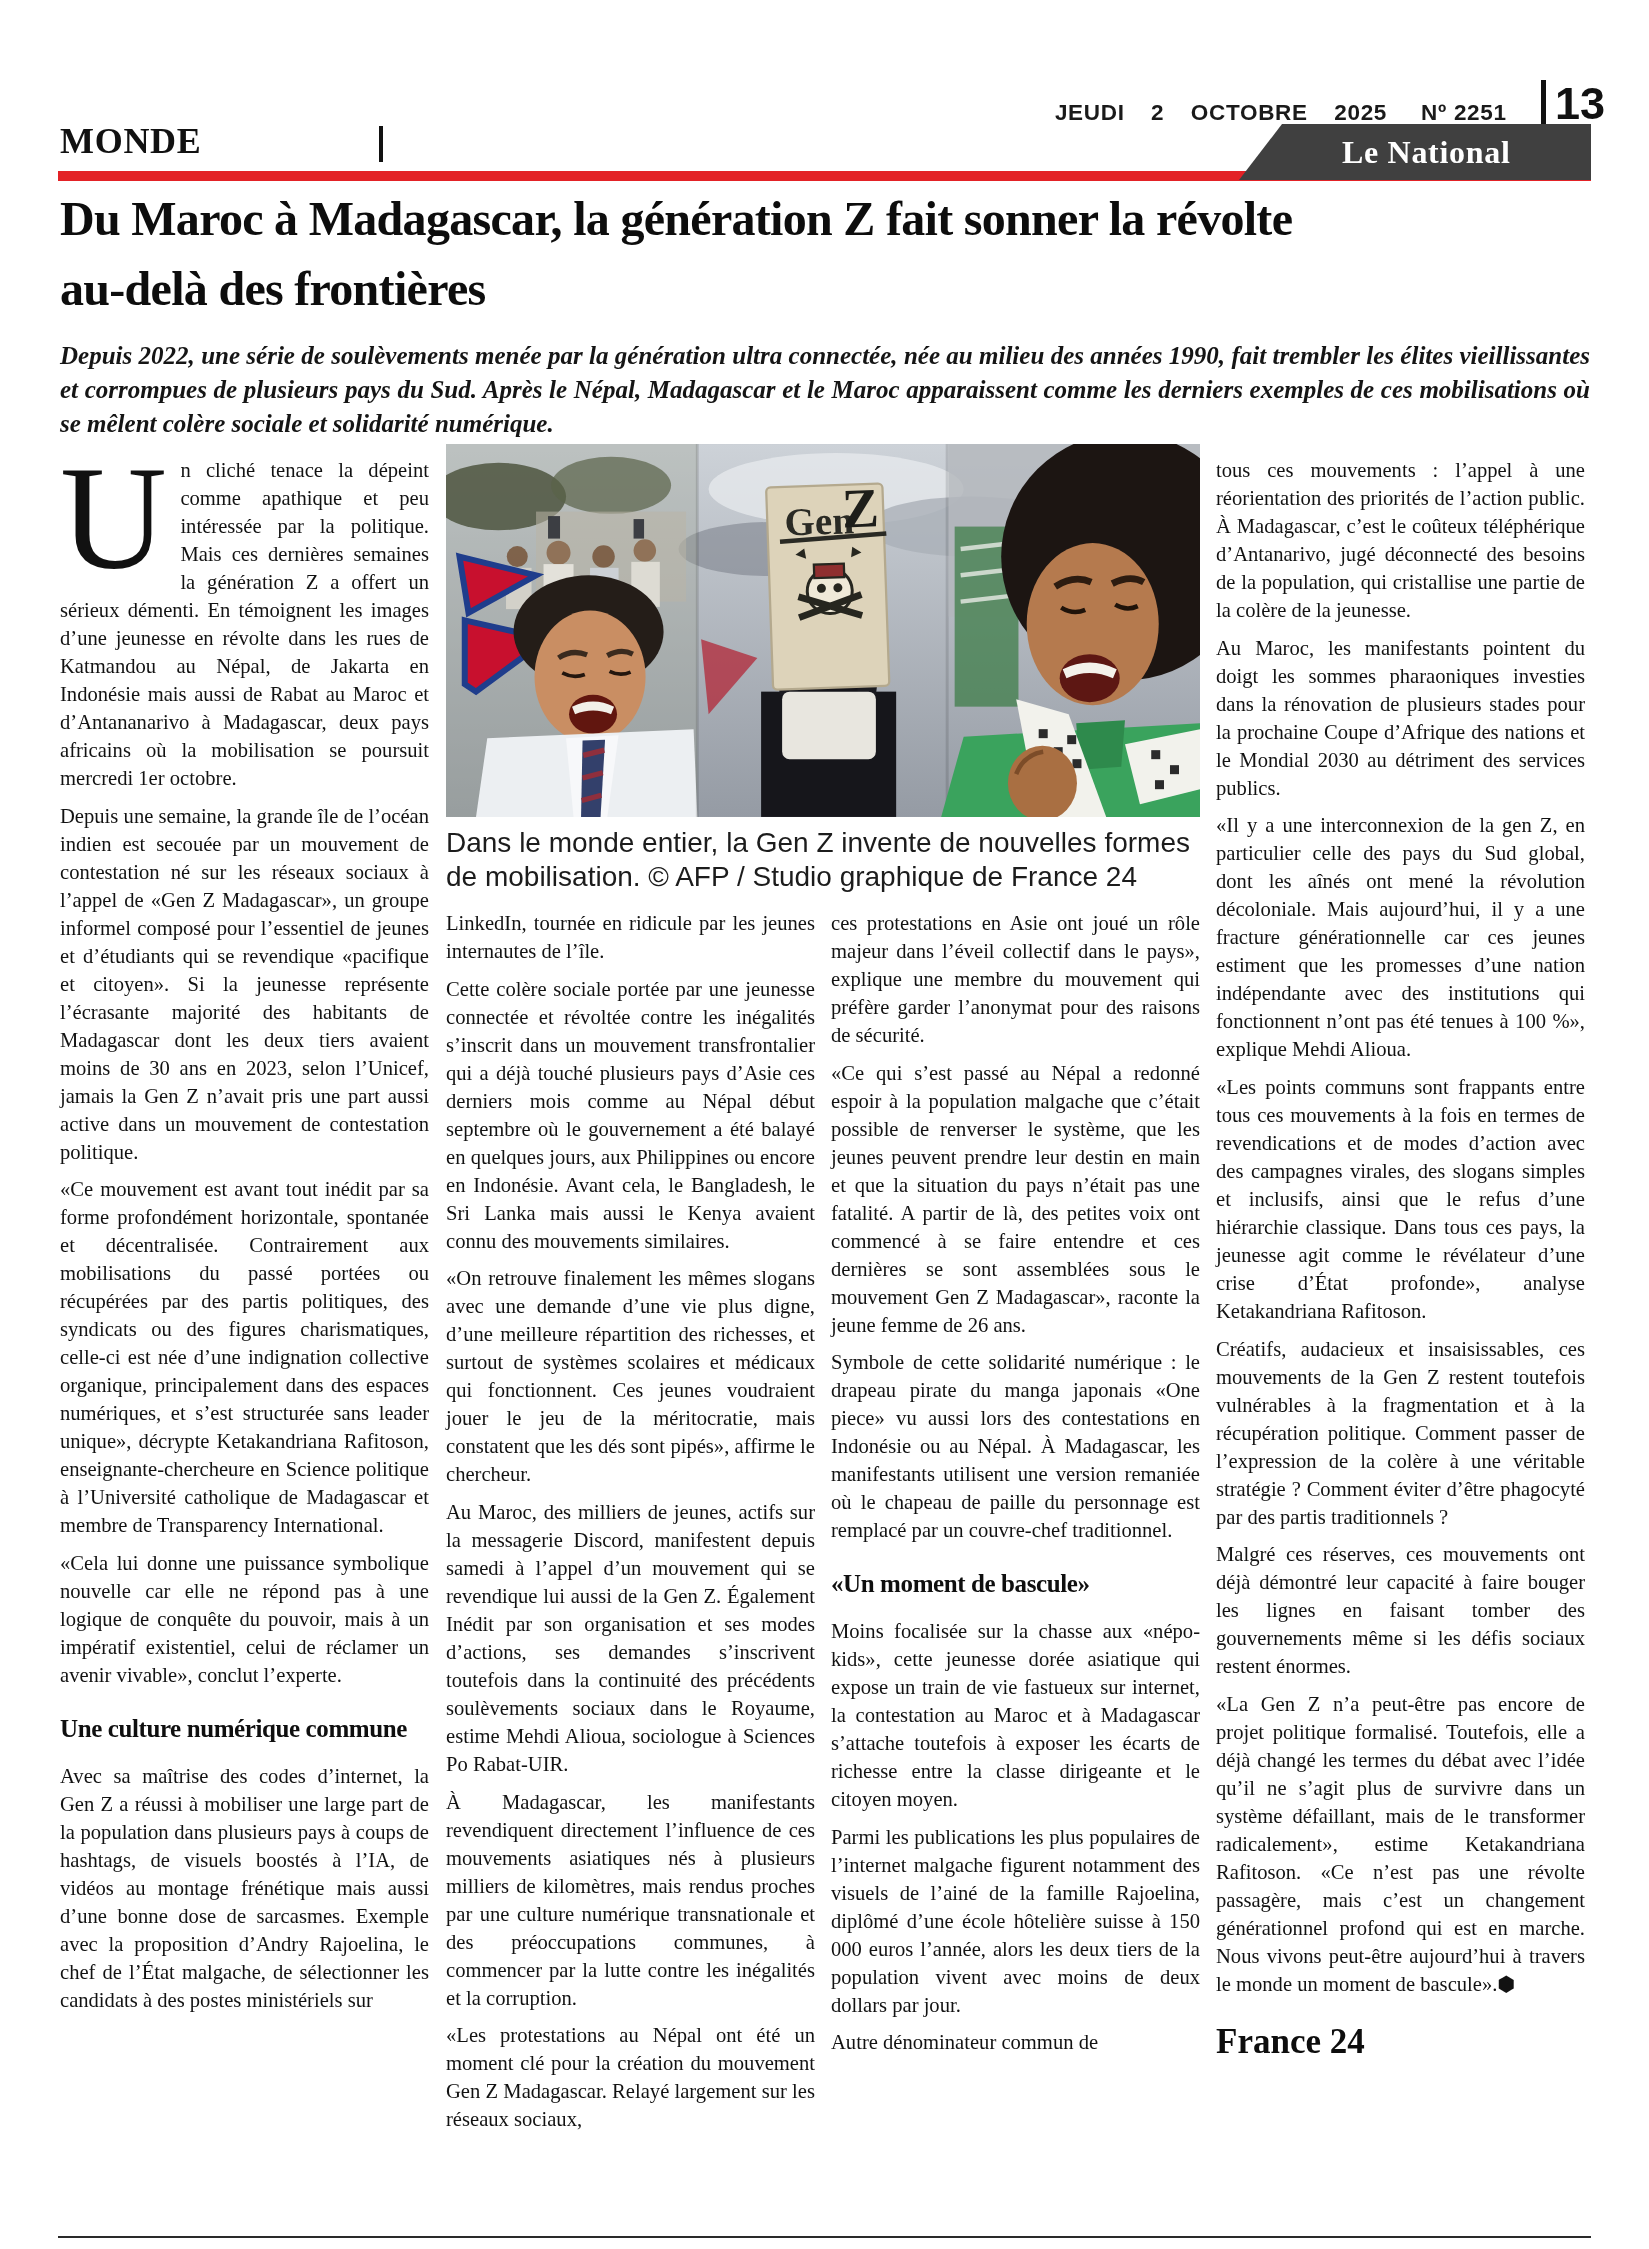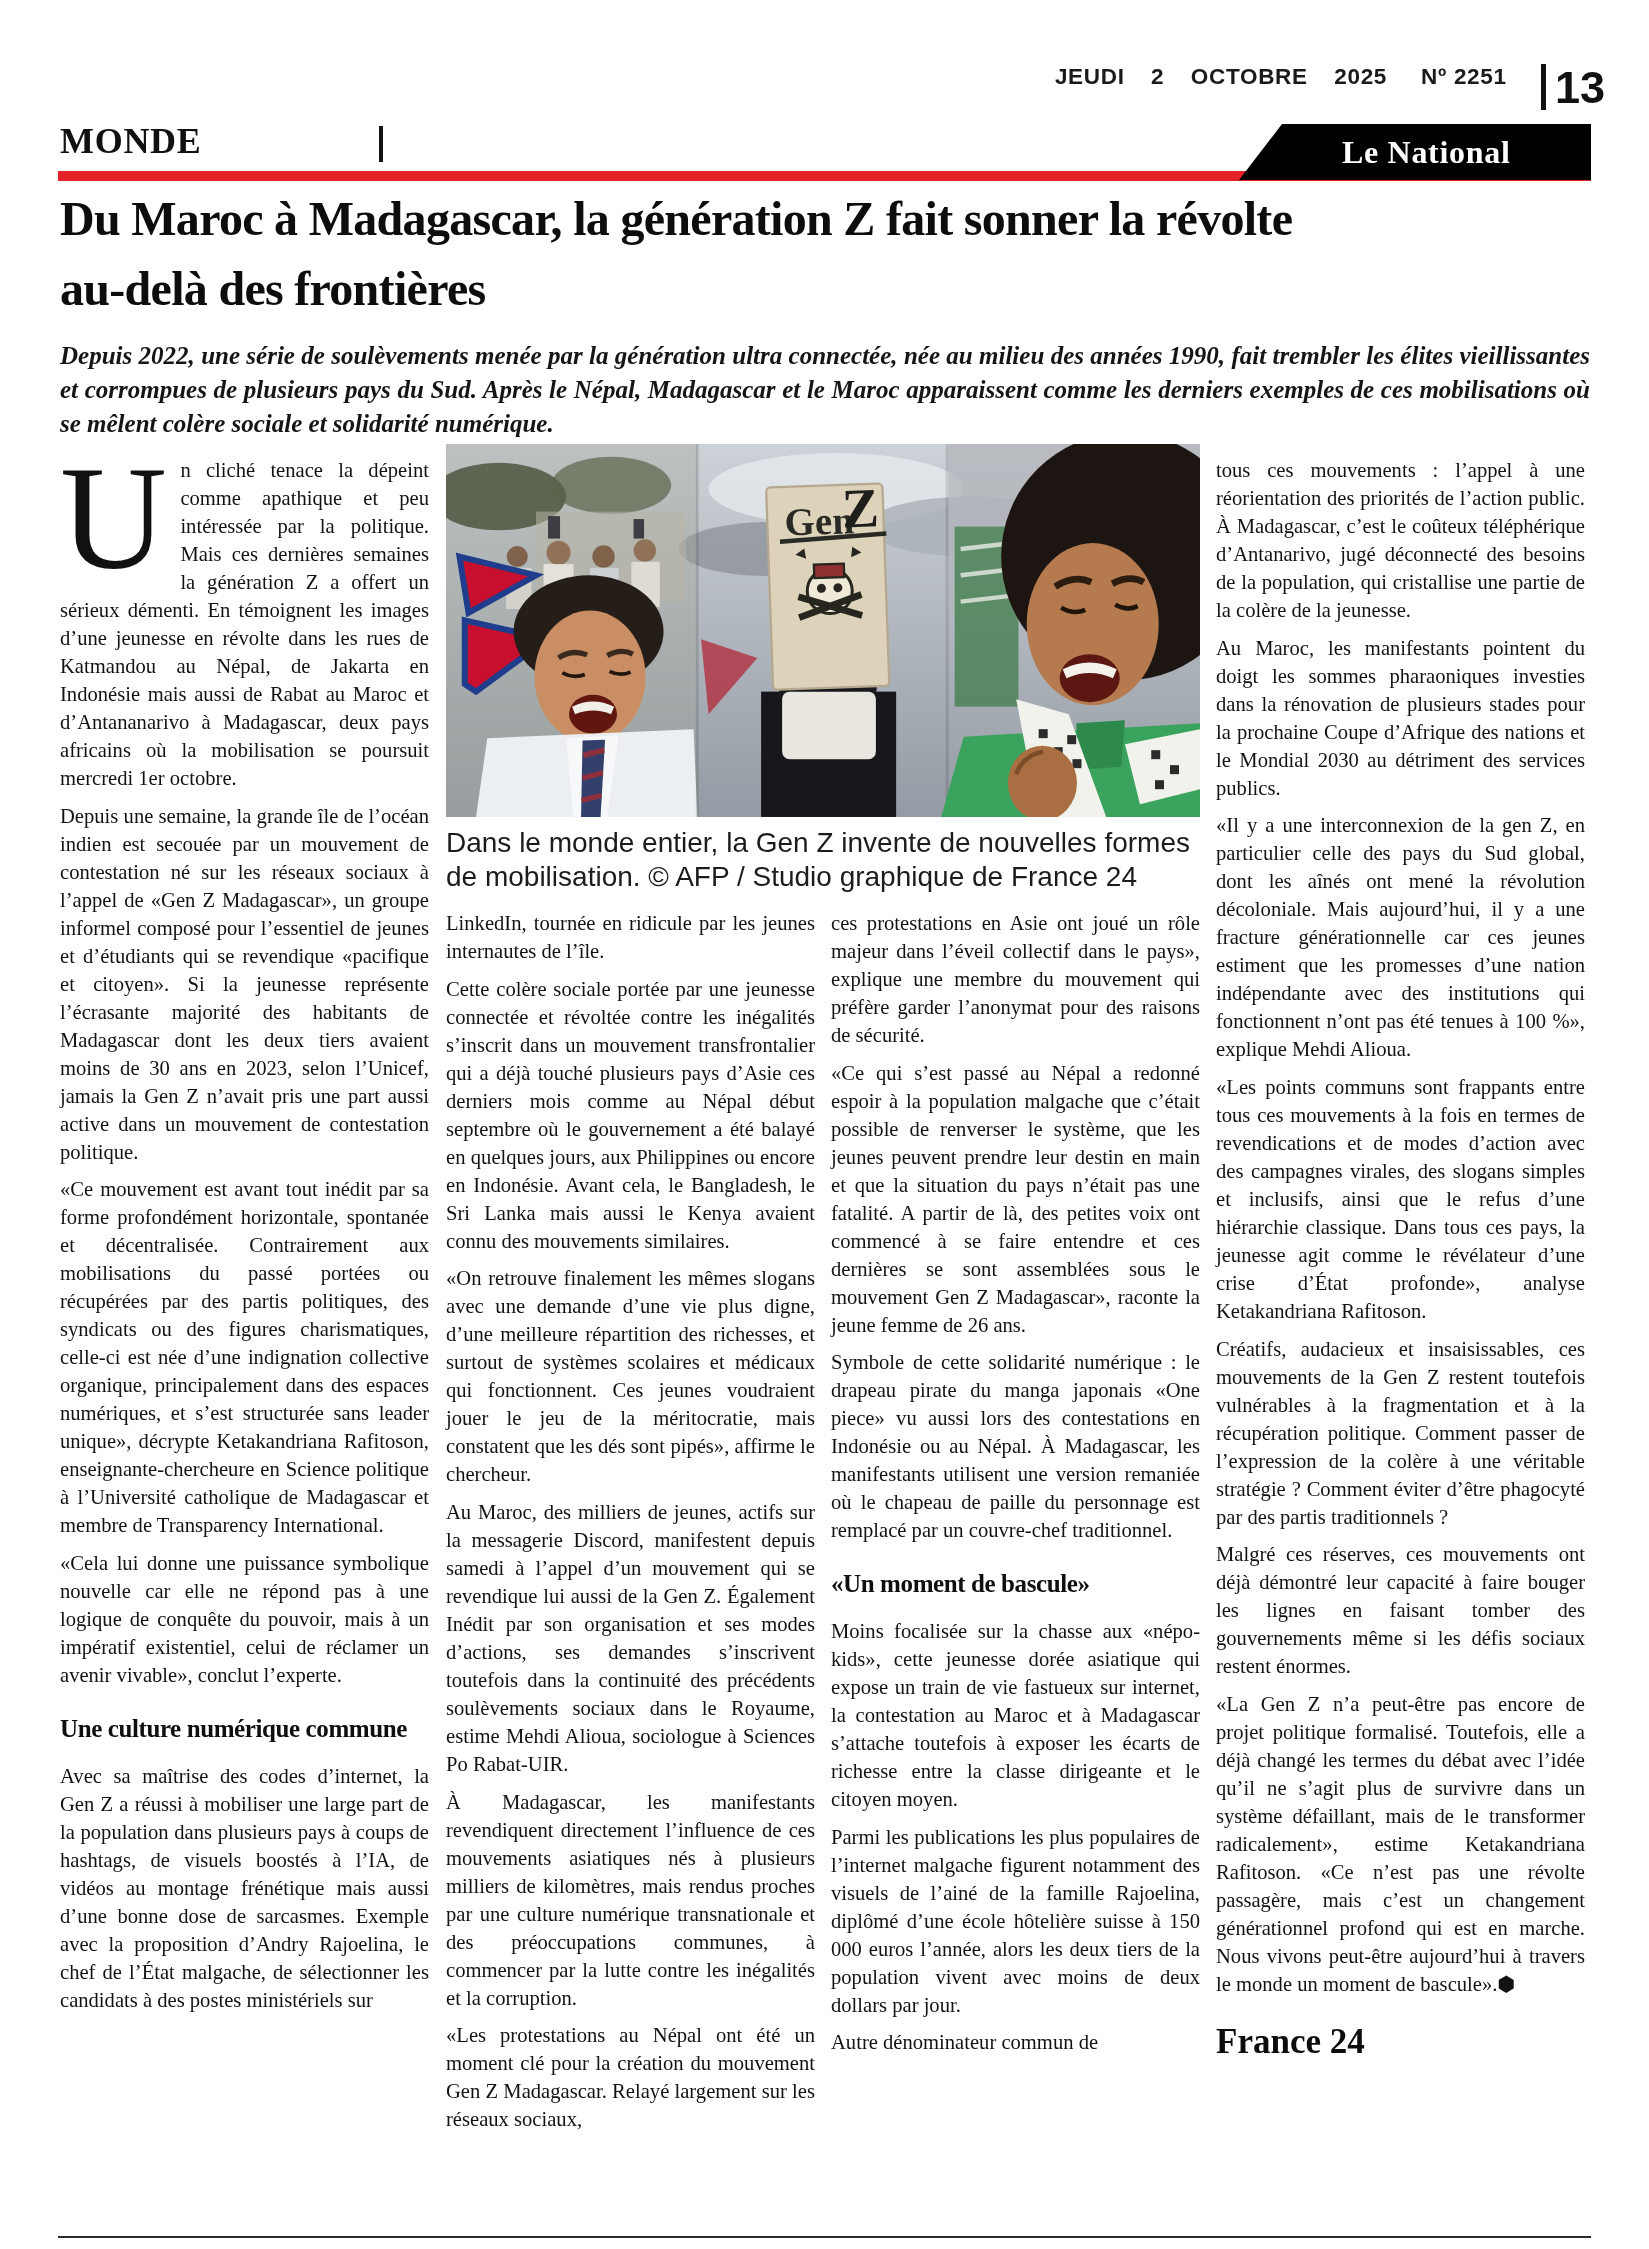--- a/index.html
+++ b/index.html
@@ -5,21 +5,21 @@
   html,body{margin:0;padding:0;}
   body{
     width:1650px;height:2250px;position:relative;background:#ffffff;
     font-family:"Liberation Serif","DejaVu Serif",serif;color:#121212;
     -webkit-font-smoothing:antialiased;
   }
   .abs{position:absolute;}
 
   
   .dateline{
-    top:64px;right:45px;display:flex;align-items:flex-start;gap:34px;
+    top:80px;right:45px;display:flex;align-items:flex-end;gap:34px;
     font-family:"Liberation Sans","DejaVu Sans",sans-serif;font-weight:bold;
   }
   .dateline .date{font-size:22.5px;letter-spacing:0.7px;word-spacing:19.5px;color:#1a1a1a;}
   .dateline .issue{font-size:22.5px;letter-spacing:0.7px;color:#1a1a1a;}
   .pagenum{display:flex;align-items:center;gap:9px;}
   .pagenum .bar{width:5.2px;height:46px;background:#111;}
   .pagenum .num{font-size:45px;line-height:45px;color:#111;}
 
   .section-label{
     left:60px;top:120px;font-size:36px;font-weight:bold;letter-spacing:0.7px;color:#111;
@@ -86,21 +86,21 @@
   <span class="pagenum">
     <span class="bar"></span>
     <span class="num">13</span>
   </span>
 </div>
 
 <div class="abs section-label">MONDE</div>
 <div class="abs section-bar"></div>
 
 <div class="abs red-strip" style="background:#e32226;"></div>
-<div class="abs brand-box" style="background:#000000;">
+<div class="abs brand-box" style="background:#404040;">
   <span>Le National</span>
 </div>
 
 <h1 class="abs headline" style="margin:0;">
   <span>Du Maroc à Madagascar, la génération Z fait sonner la révolte</span>
   <span>au-delà des frontières</span>
 </h1>
 
 <div class="abs standfirst">Depuis 2022, une série de soulèvements menée par la génération ultra connectée, née au milieu des années 1990, fait trembler les élites vieillissantes et corrompues de plusieurs pays du Sud. Après le Népal, Madagascar et le Maroc apparaissent comme les derniers exemples de ces mobilisations où se mêlent colère sociale et solidarité numérique.</div>
 

